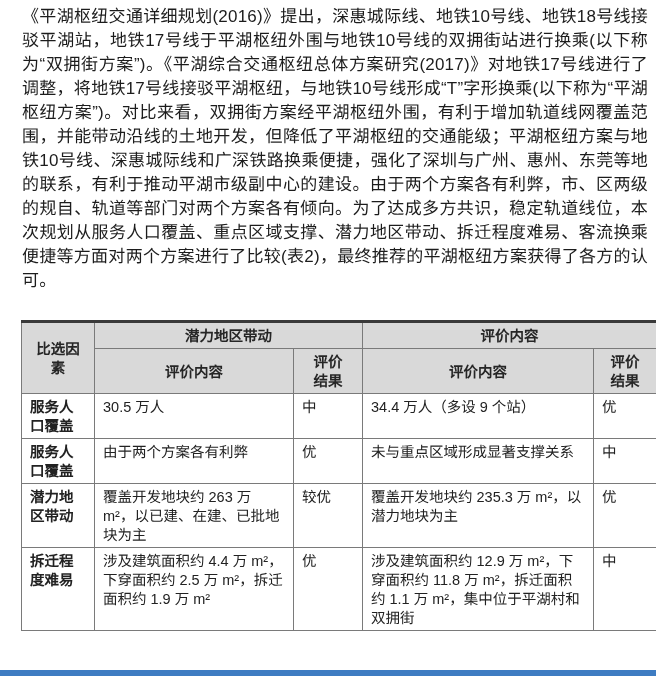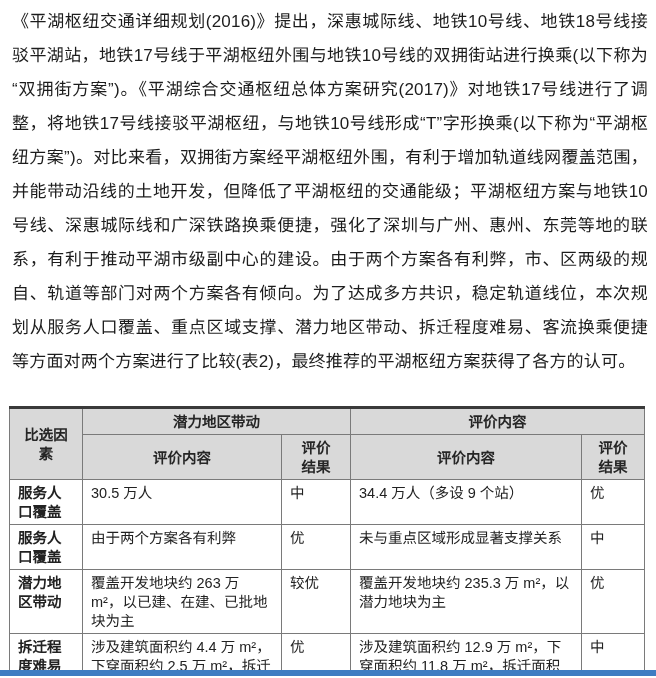--- a/index.html
+++ b/index.html
@@ -7,31 +7,31 @@
   .page {
     position: relative;
     width: 656px;
     height: 678px;
     background: #ffffff;
     overflow: hidden;
     font-family: "Liberation Sans", "DejaVu Sans", sans-serif;
     color: #1c1c1c;
   }
   .body-text {
-    margin: 5px 8px 0 12px;
+    margin: 5px 8px 0 22px;
     font-size: 17px;
-    line-height: 34px;
+    line-height: 24px;
     text-align: justify;
     color: #1c1c1c;
     letter-spacing: 0.2px;
   }
   table.cmp {
     border-collapse: collapse;
     table-layout: fixed;
-    margin: 27px 0 0 9px;
+    margin: 27px 0 0 21px;
     width: 635px;
     border-top: 3px solid #3a3a3a;
     border-left: 1px solid #7a7a7a;
     border-right: 1px solid #7a7a7a;
     font-size: 14.5px;
     line-height: 19px;
     color: #222222;
   }
   table.cmp th, table.cmp td {
     border: 1px solid #7a7a7a;

